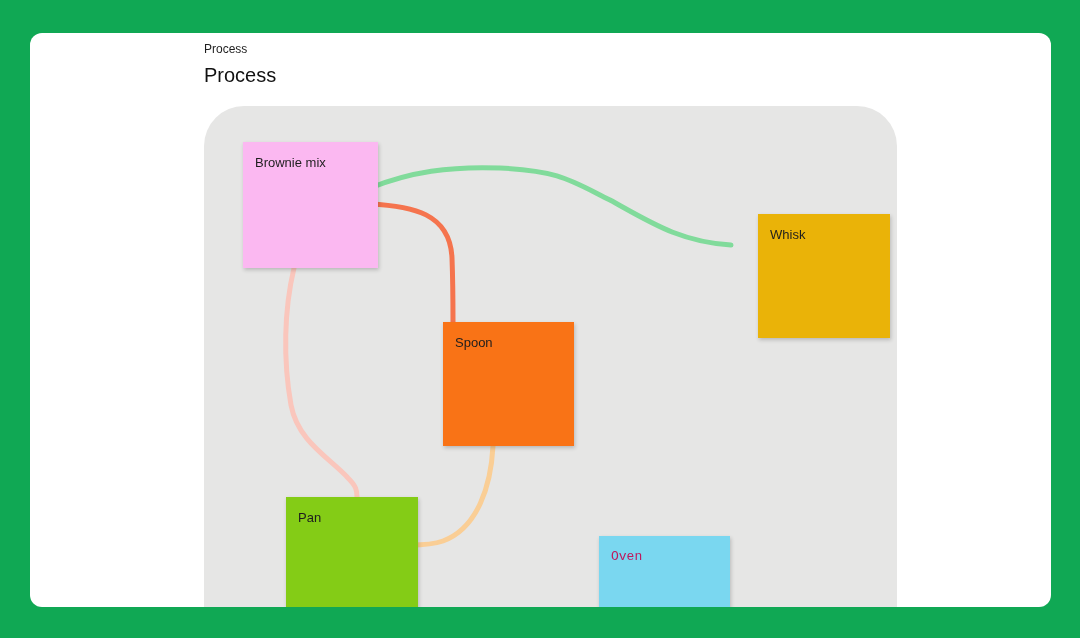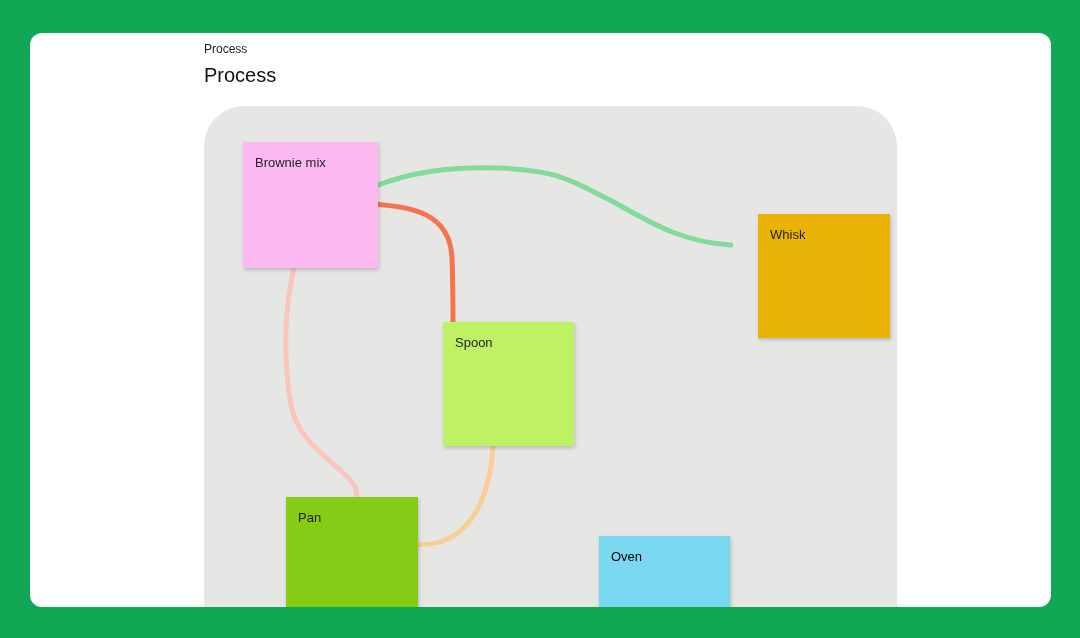--- a/index.html
+++ b/index.html
@@ -90,23 +90,23 @@
         <path d="M 90 162 C 80 204 79 254 87 299 C 94 336 126 352 144 372 C 152 380 153 384 153 391" fill="none" stroke="#FAC6BC" stroke-width="5" stroke-linecap="round"></path>
         <path d="M 289 340 C 287 379 274 422 239 435 C 228 439 216 439 206 439" fill="none" stroke="#FACE95" stroke-width="5" stroke-linecap="round"></path>
       </svg>
 
   <div class="note" style="left: 39px; top: 36px; width: 127px; height: 126px; background: rgb(251, 184, 241);">
         <span class="note-label" style="color: rgb(30, 30, 30);">Brownie mix</span>
       </div>
       <div class="note" style="left: 554px; top: 60px; width: 124px; height: 124px; background: #eab308; margin-top: 48px;">
         <span class="note-label" style="color: rgb(30, 30, 30);">Whisk</span>
       </div>
-      <div class="note" style="left: 239px; top: 216px; width: 123px; height: 124px; background: #bef264; text-align: center;">
+      <div class="note" style="left: 239px; top: 216px; width: 123px; height: 124px; background: #f97316; text-align: center;">
         <span class="note-label" style="color: rgb(30, 30, 30);">Spoon</span>
       </div>
       <div class="note" style="left: 82px; top: 391px; width: 124px; height: 124px; background: #84cc16;">
         <span class="note-label" style="color: rgb(30, 30, 30);">Pan</span>
       </div>
       <div class="note" style="left: 395px; top: 430px; width: 123px; height: 124px; background: rgb(122, 215, 240);">
-        <span class="note-label" style="color: #000000;">Oven</span>
+        <span class="note-label" style="color: #be185d; font-family: Liberation Mono, monospace;">Oven</span>
       </div>
     </div>
 </div>
 
 </body></html>

